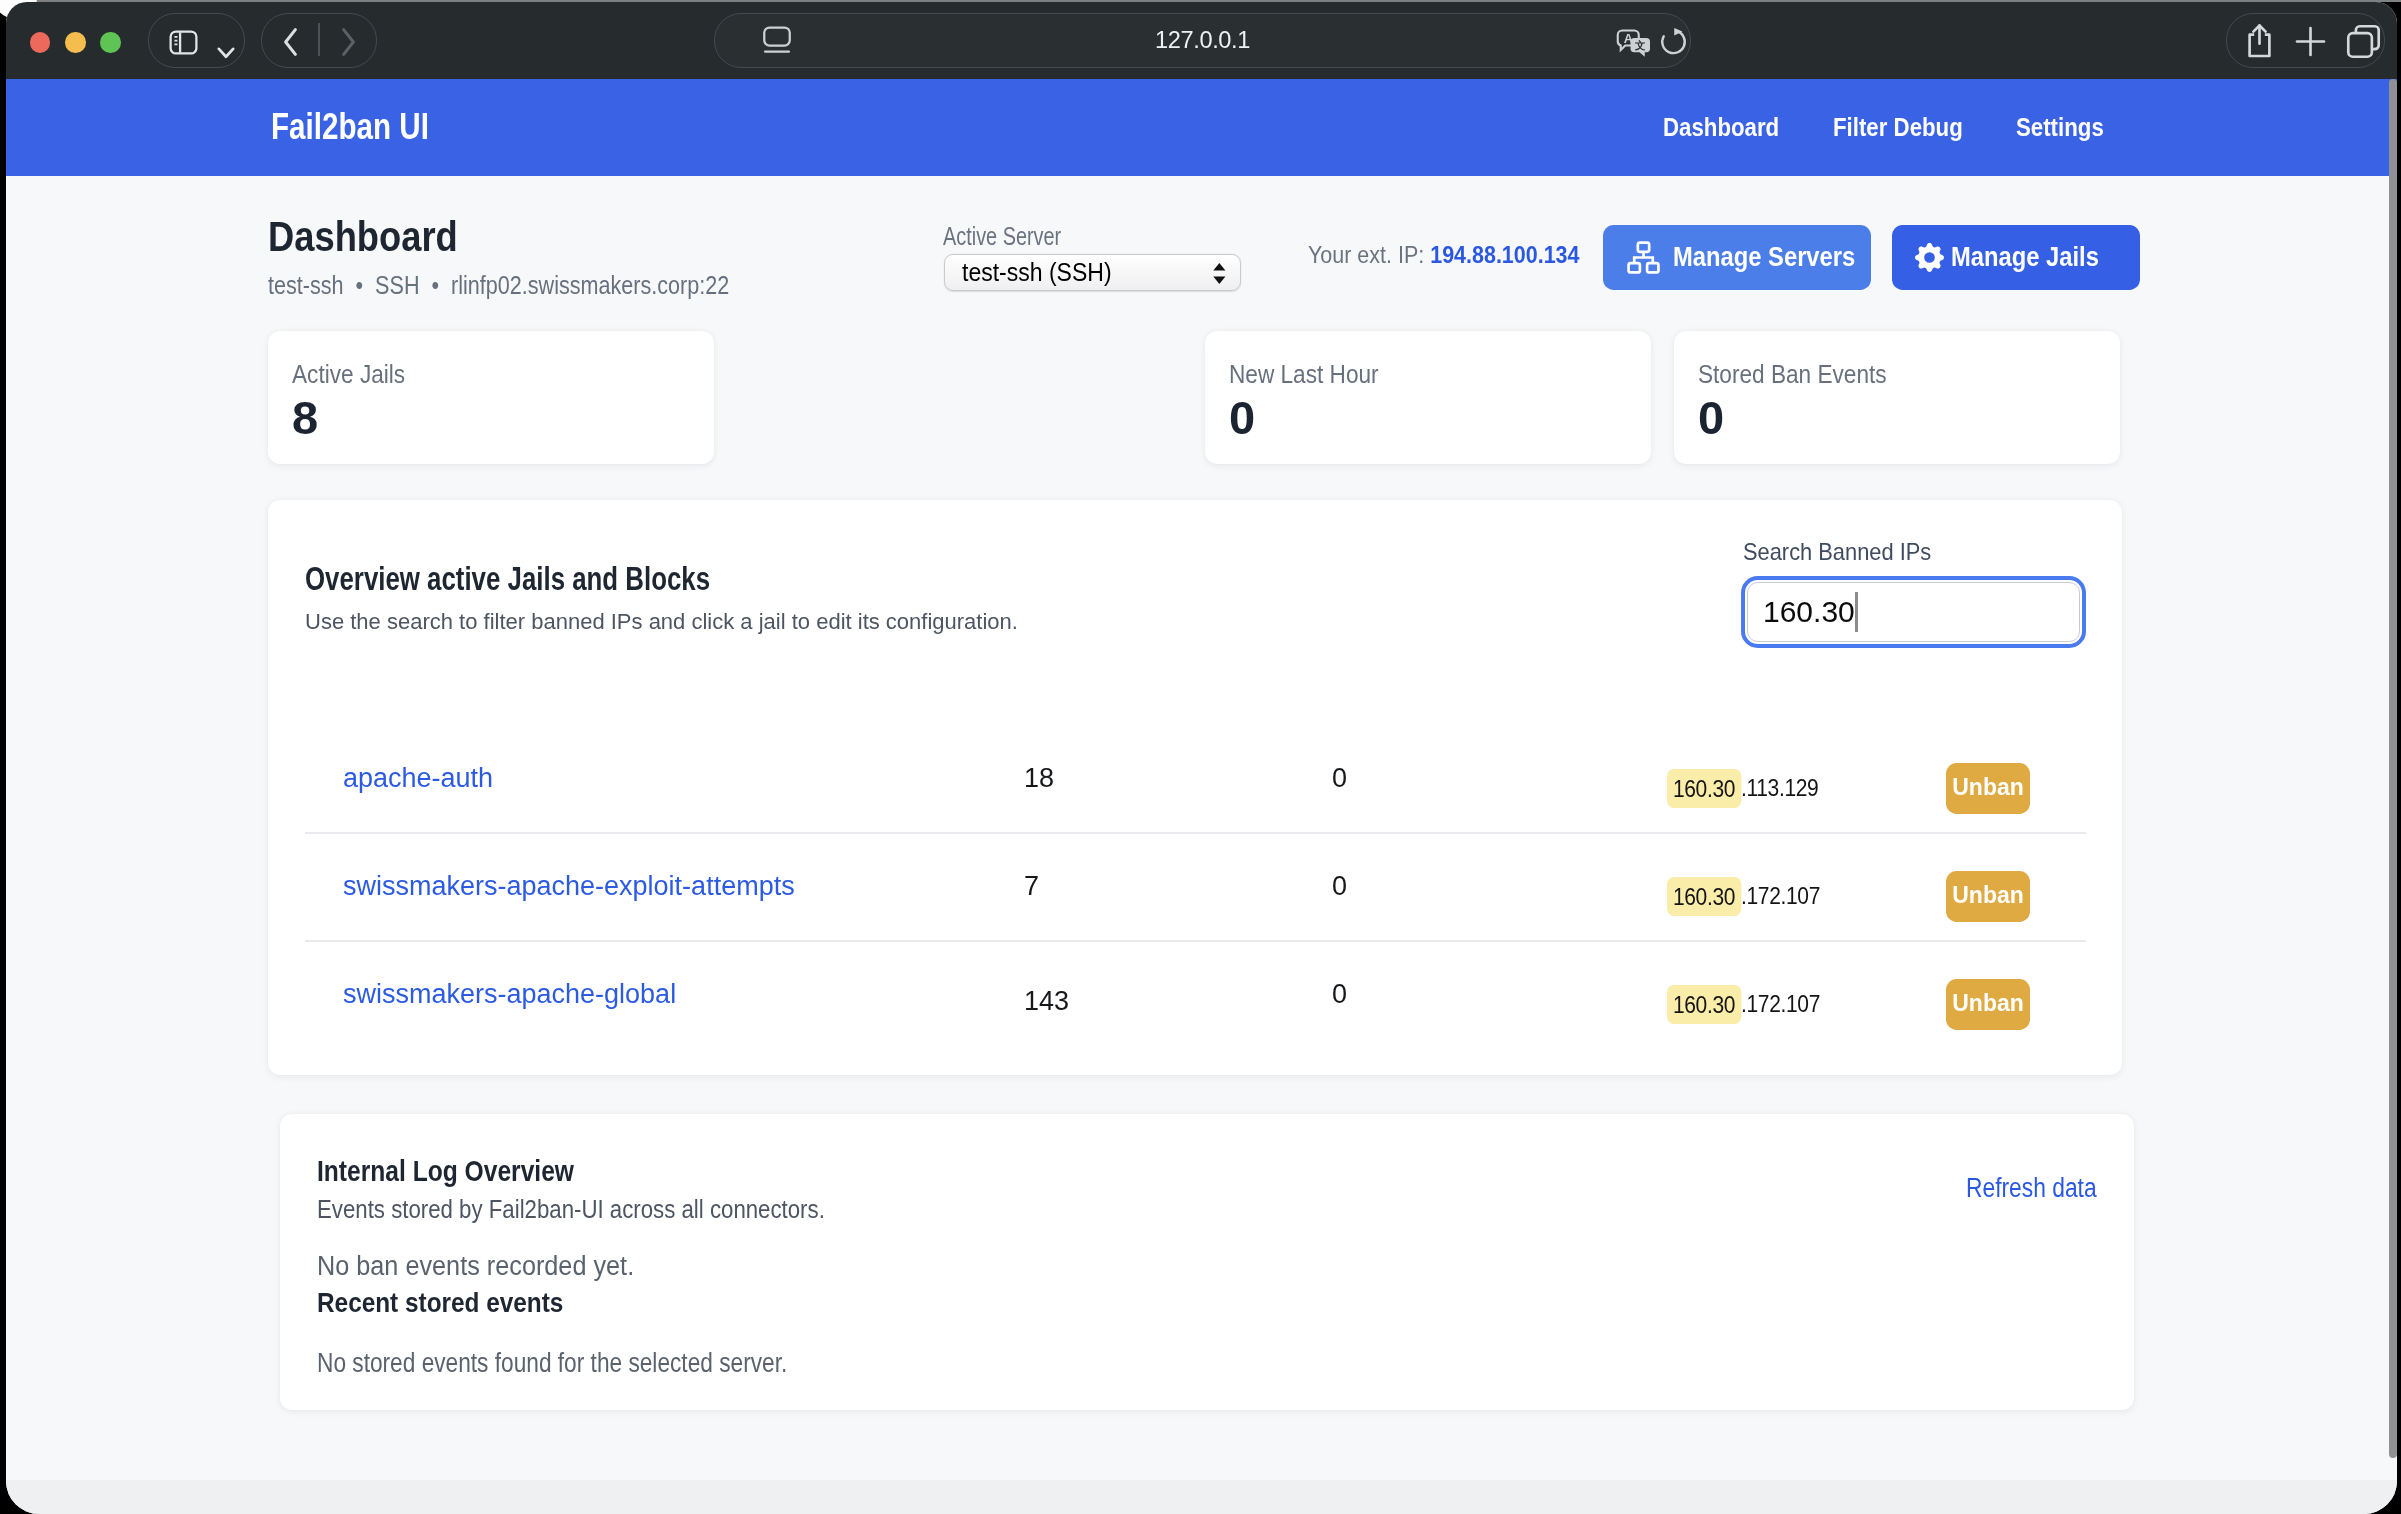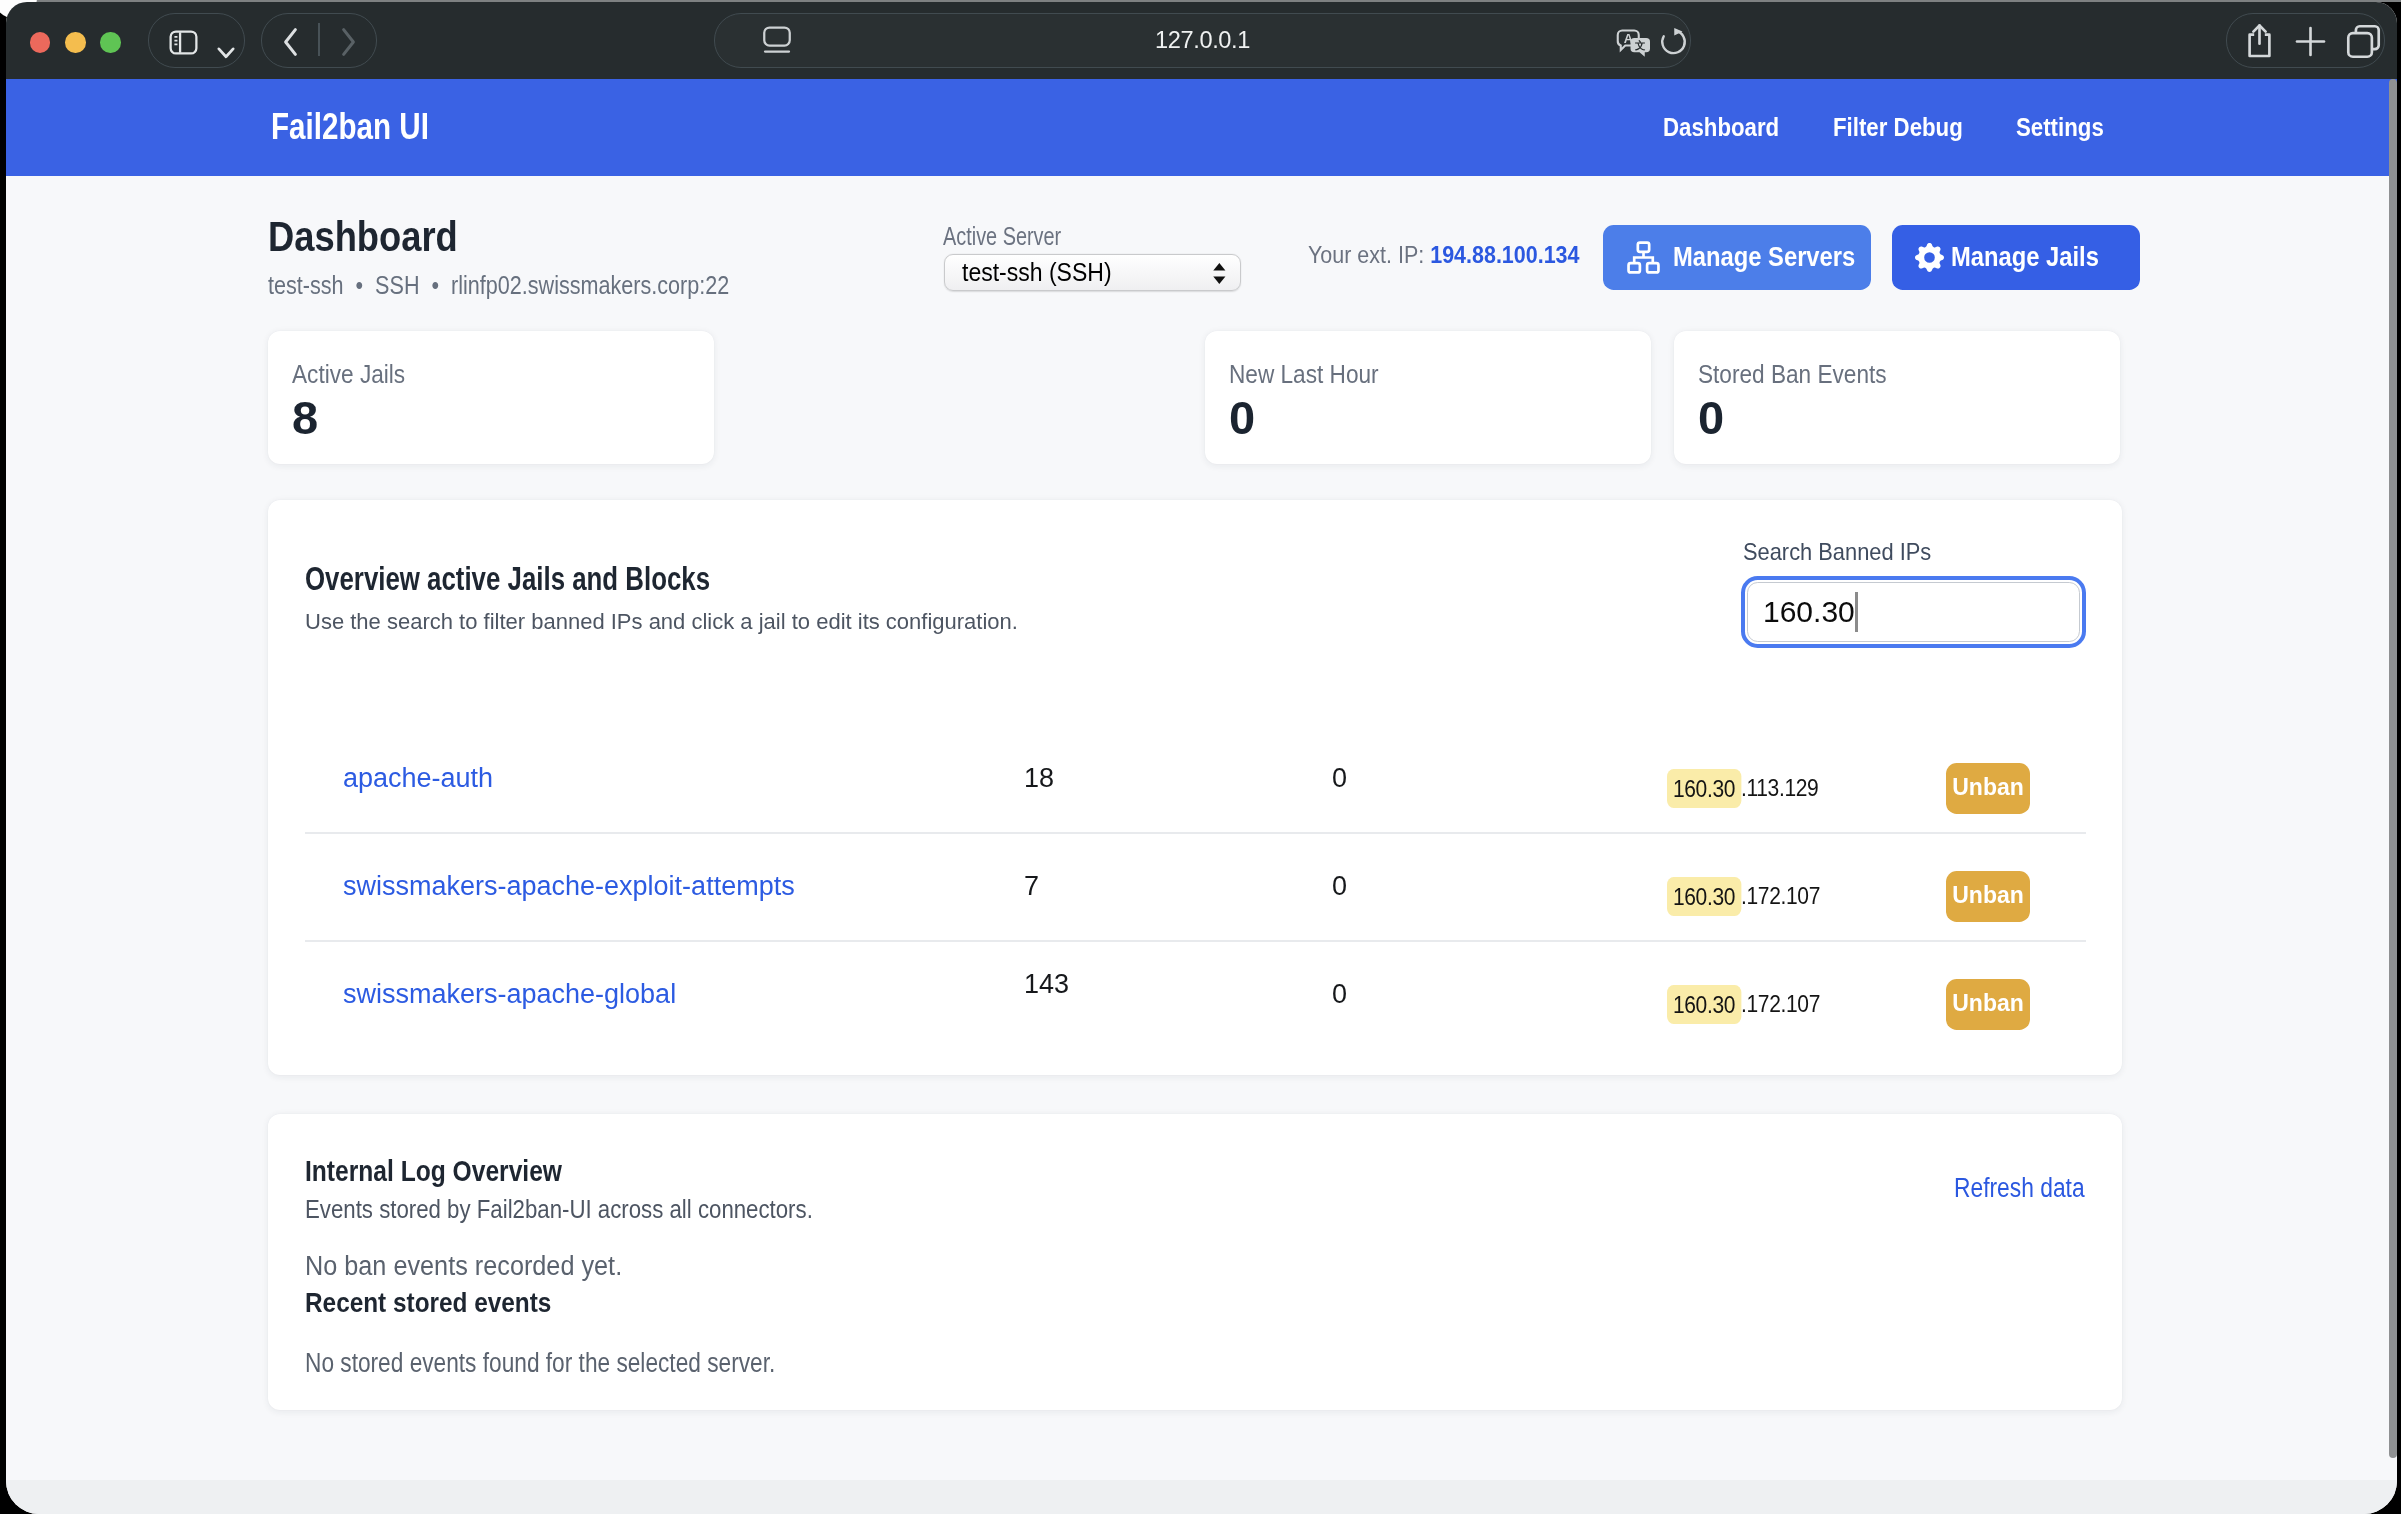--- a/index.html
+++ b/index.html
@@ -67,21 +67,21 @@
   .th { top:0; height:58px; line-height:58px; font-size:21px; font-weight:bold; color:#4d5663; letter-spacing:1.5px; white-space:nowrap; transform-origin:left center; }
   .th1{transform:scaleX(0.92);} .th2{transform:scaleX(0.845);} .th3{transform:scaleX(0.80);} .th4{transform:scaleX(0.80);}
   .rowsep { left:37px; width:1781px; height:1.5px; background:#e8eaed; }
   .jl { font-size:27px; color:#2c5be2; white-space:nowrap; }
   .num { font-size:27px; color:#16181b; }
   .ipcell { font-size:24px; color:#141414; white-space:nowrap; letter-spacing:-0.4px; transform:scaleX(0.875); transform-origin:left center; }
   .chip { position:static !important; display:inline-block; background:#faeca9; border-radius:7.6px; padding:5.3px 6.8px; font-size:24px; color:#141414; }
   .unban { width:84px; height:51px; background:#dfaa42; border-radius:10.7px; color:#fff; font-size:23px; font-weight:600; text-align:center; line-height:49px; }
 
   
-  #log { left:262px; top:1112px; width:1854px; height:296px; }
+  #log { left:274px; top:1112px; width:1854px; height:296px; }
   #log-title { left:37px; top:40px; font-size:30px; font-weight:bold; color:#1e2631; white-space:nowrap; transform:scaleX(0.82); transform-origin:left top; }
   #log-sub { left:37px; top:80px; font-size:26px; color:#4d5562; white-space:nowrap; transform:scaleX(0.855); transform-origin:left top; }
   #refresh { right:37px; top:59px; font-size:27px; color:#2b58e0; white-space:nowrap; transform:scaleX(0.845); transform-origin:right top; }
   #log-l1 { left:37px; top:137px; font-size:27px; color:#5a626e; white-space:nowrap; transform:scaleX(0.935); transform-origin:left top; }
   #log-l2 { left:37px; top:173px; font-size:28px; font-weight:bold; color:#1e2631; transform:scaleX(0.87); transform-origin:left top; white-space:nowrap; }
   #log-l3 { left:37px; top:234px; font-size:27px; color:#5a626e; white-space:nowrap; transform:scaleX(0.84); transform-origin:left top; }
 </style>
 </head>
 <body>
 <div id="stage">
@@ -212,21 +212,21 @@
       <div class="ipcell" style="left:1399px; top:269px"><span class="chip">160.30</span>.113.129</div>
       <div class="unban" style="left:1678px; top:263px">Unban</div>
       <div class="rowsep" style="top:332px"></div>
       <div class="jl" style="left:75px; top:371px">swissmakers-apache-exploit-attempts</div>
       <div class="num" style="left:756px; top:371px">7</div>
       <div class="num" style="left:1064px; top:371px">0</div>
       <div class="ipcell" style="left:1399px; top:377px"><span class="chip">160.30</span>.172.107</div>
       <div class="unban" style="left:1678px; top:371px">Unban</div>
       <div class="rowsep" style="top:440px"></div>
       <div class="jl" style="left:75px; top:479px">swissmakers-apache-global</div>
-      <div class="num" style="left:756px; top:469px">143</div>
+      <div class="num" style="left:756px; top:486px">143</div>
       <div class="num" style="left:1064px; top:479px">0</div>
       <div class="ipcell" style="left:1399px; top:485px"><span class="chip">160.30</span>.172.107</div>
       <div class="unban" style="left:1678px; top:479px">Unban</div>
     </div>
 
     <div class="card" id="log">
       <div id="log-title">Internal Log Overview</div>
       <div id="log-sub">Events stored by Fail2ban-UI across all connectors.</div>
       <div id="refresh">Refresh data</div>
       <div id="log-l1">No ban events recorded yet.</div>

